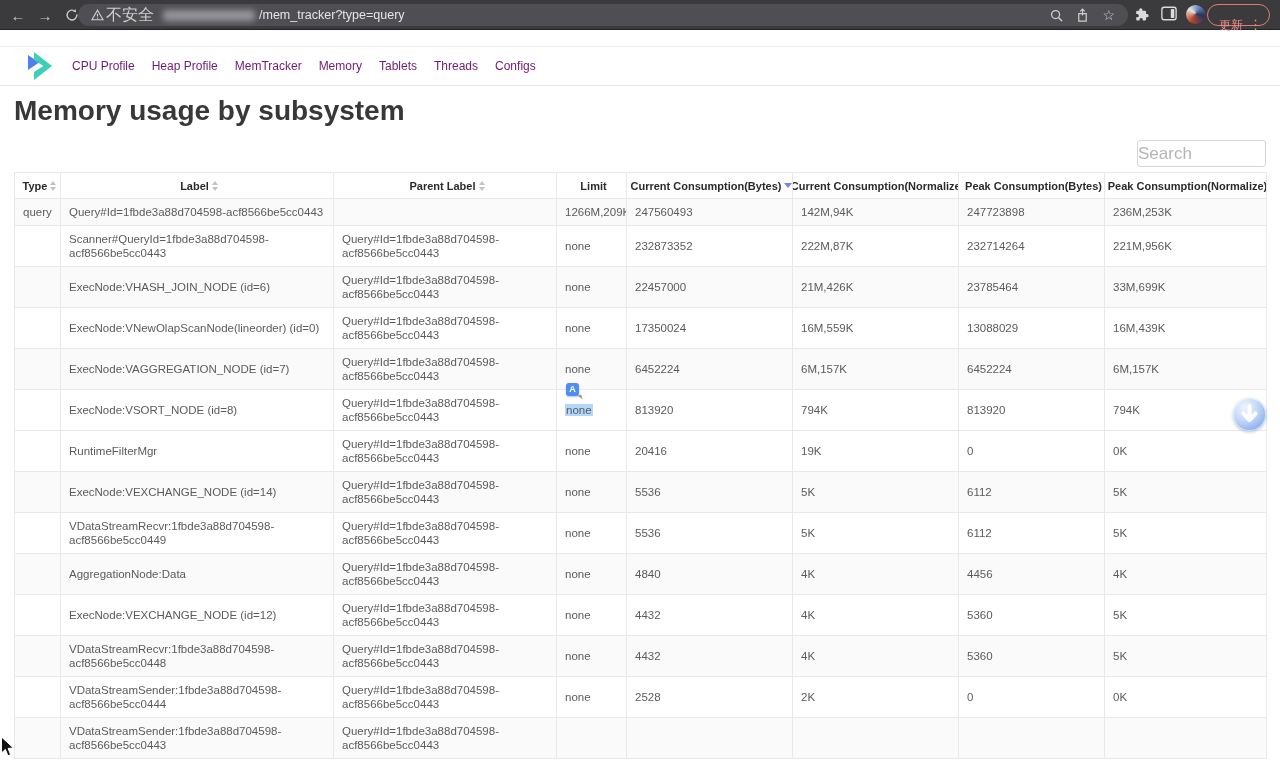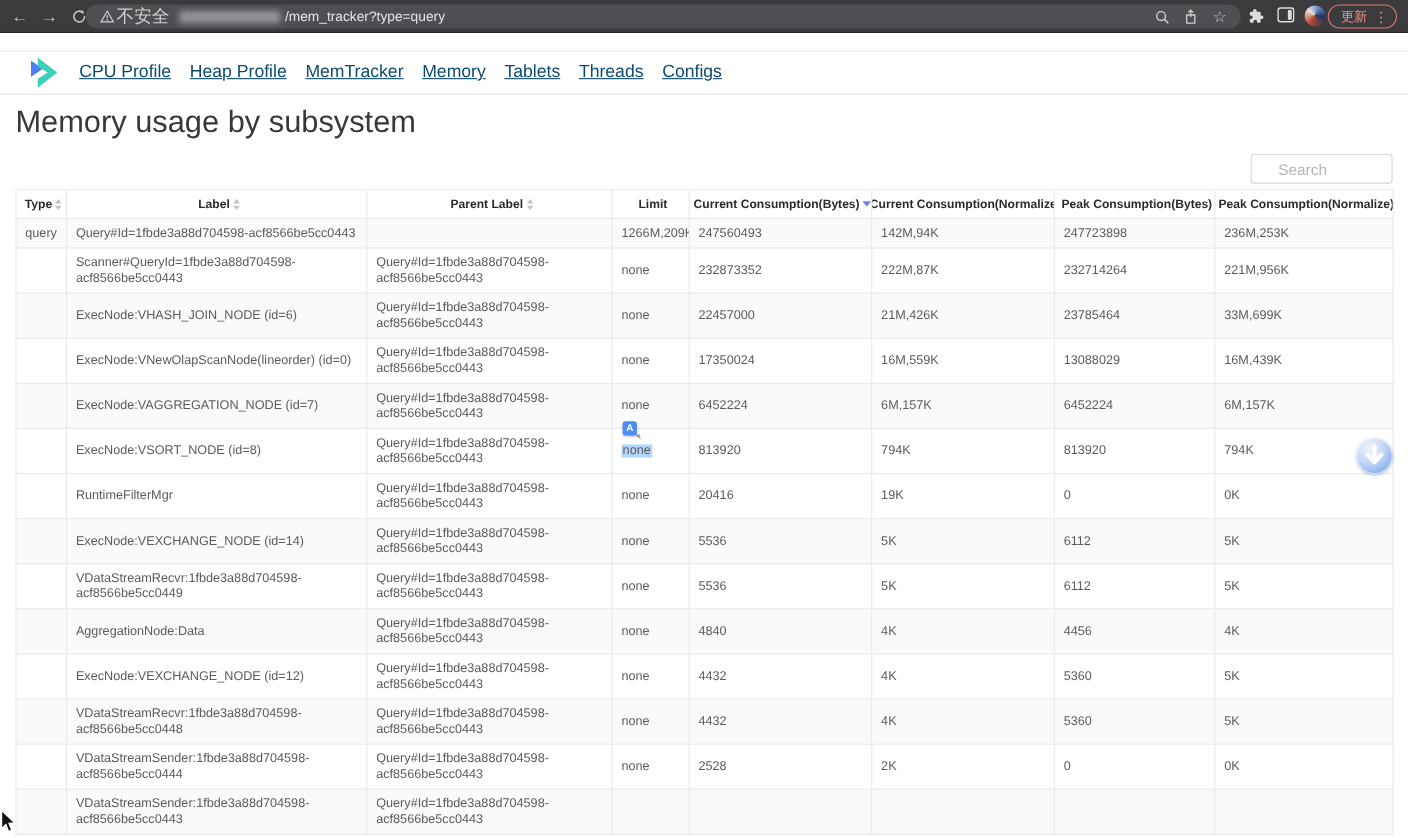--- a/index.html
+++ b/index.html
@@ -17,39 +17,39 @@
   .omni-warn { margin-left:13px; display:flex; align-items:center; }
   .omni-sec { margin-left:2px; font-size:16px; color:#cfcfcf; white-space:nowrap; }
   .omni-blur { margin-left:9px; width:92px; height:11px; border-radius:3px;
     background:#95959a; filter:blur(3px); }
   .omni-path { margin-left:4px; font-size:12.5px; color:#e5e5e7; white-space:nowrap; }
   .omni-spacer { flex:1; }
   .omni-ic { margin-right:13px; display:flex; align-items:center; color:#cfcfcf; font-size:14px; }
   .tool-ic { position:absolute; top:6px; display:flex; align-items:center; justify-content:center; }
   .avatar { position:absolute; left:1186px; top:5px; width:19px; height:19px; border-radius:50%;
     background:conic-gradient(from 210deg at 50% 45%, #b8442c, #e8e4da 95deg, #6f8fc8 170deg, #24355e 255deg, #b8442c 360deg); }
-  .update-btn { position:absolute; right:10px; top:4px; height:22px; display:flex; align-items:center;
-    border:1.5px solid #e07b70; border-radius:11px; color:#ef9086; padding:0 7px 0 11px; font-size:12px; }
+  .update-btn { position:absolute; right:10px; top:4px; height:22px; display:flex; 
+    border:1.5px solid #e07b70; border-radius:11px; color:#ef9086; padding:12px 7px 0 11px; font-size:12px; }
   .update-dots { margin-left:6px; font-size:13px; letter-spacing:0; }
 
   
   .navbar { position:absolute; top:46px; left:0; width:1280px; height:40px; background:#fff;
     border-top:1px solid #ededed; border-bottom:1px solid #e6e6e6; display:flex; align-items:center; }
   .logo { position:relative; width:24px; height:28px; margin-left:28px; }
   .logo-blue { position:absolute; left:0; top:3px; width:11px; height:15px; background:#4d7ef2;
     clip-path:polygon(0 0,100% 50%,0 100%); }
   .logo-teal { position:absolute; left:6px; top:0; width:18px; height:28px; background:#3ecfb9;
     clip-path:polygon(0 0,100% 50%,0 100%,0 71%,52% 50%,0 29%); }
   .nav-items { display:flex; gap:17px; margin-left:20px; }
-  .nav-item { font-size:16px; color:#0c4a6e; cursor:pointer; white-space:nowrap;text-decoration:underline; }
-
-  
-  .page-title { position:absolute; left:14px; top:95px; font-size:28px; font-weight:400; color:#383838; }
+  .nav-item { font-size:12px; color:#701a75; cursor:pointer; white-space:nowrap; }
+
+  
+  .page-title { position:absolute; left:14px; top:95px; font-size:28px; font-weight:700; color:#383838; }
   .search-box { position:absolute; right:14px; top:140px; width:129px; height:27px;
-    border:1px solid #d6d6d6; border-radius:3px; font-size:14px; padding:0 24px; color:#444; outline:none; }
+    border:1px solid #d6d6d6; border-radius:3px; font-size:17px; padding:0 0; color:#444; outline:none; }
   .search-box::placeholder { color:#b5b5b5; }
 
   
   .tbl-wrap { position:absolute; left:14px; top:172px; width:1252px; }
   table { width:1252px; border-collapse:collapse; table-layout:fixed; }
   col.c0{width:46px} col.c1{width:273px} col.c2{width:223px} col.c3{width:70px}
   col.c4{width:166px} col.c5{width:166px} col.c6{width:146px} col.c7{width:162px}
   th, td { border:1px solid #e9e9e9; text-align:left; vertical-align:middle; }
   th { height:26px; padding:0 4px 0 8px; font-size:11px; font-weight:700; color:#2b2b2b; white-space:nowrap; overflow:hidden; }
   .th-inner { display:flex; align-items:center; justify-content:center; }

